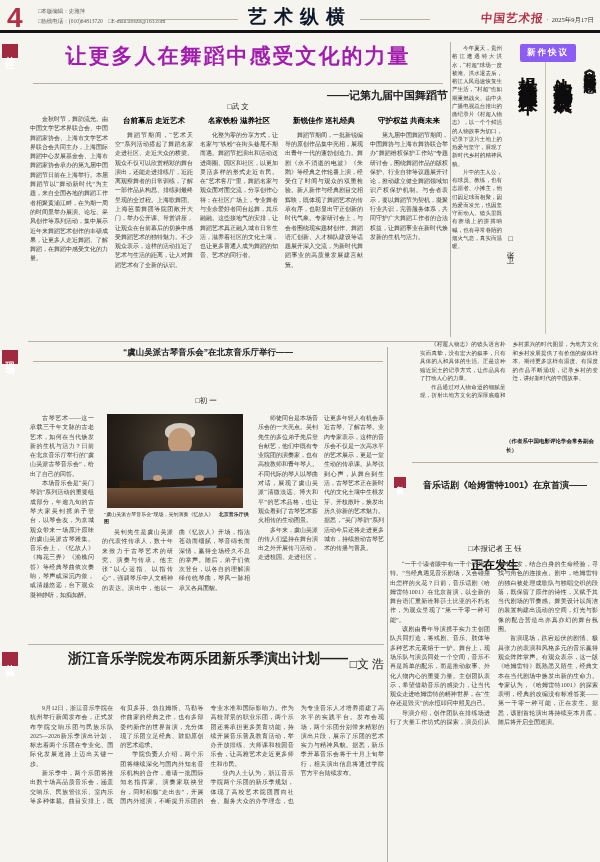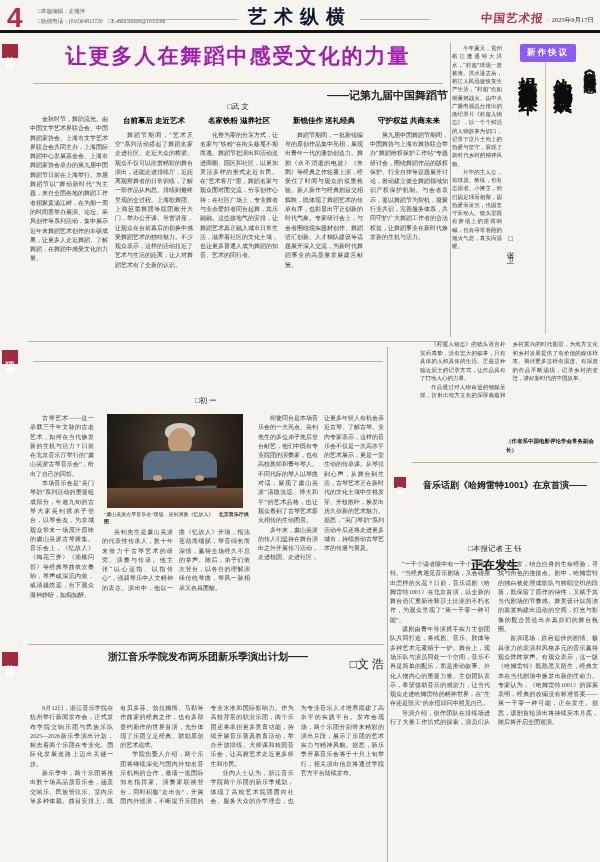--- a/index.html
+++ b/index.html
@@ -89,21 +89,21 @@
            font-family:"Liberation Sans",sans-serif;font-weight:bold;font-size:9px;}
   .ham-l1{position:absolute;left:392px;top:495px;width:206px;text-align:center;
            font-family:"Liberation Sans",sans-serif;font-weight:900;font-size:17px;color:#0d0d0d;}
   .ham-l2{position:absolute;left:392px;top:518px;width:206px;text-align:center;
            font-family:Liberation Mono, monospace;font-weight:900;font-size:12px;color:#0d0d0d;margin-top:39px;}
   .ham-by{position:absolute;left:392px;top:544px;width:206px;text-align:center;font-size:7.5px;}
   .ham-body{position:absolute;left:390px;top:560px;width:208px;height:302px;
            column-count:2;column-gap:8px;}
   
   .zj-kicker{position:absolute;left:33px;top:650px;width:350px;text-align:center;
-           font-family:"Liberation Sans",sans-serif;font-weight:bold;font-size:10px;}
+           font-family:"Liberation Sans",sans-serif;font-weight:bold;font-size:14px;}
   .zj-hl{position:absolute;left:28px;top:663px;width:356px;text-align:center;
            font-family:"Liberation Sans",sans-serif;font-weight:900;font-size:17px;
            letter-spacing:1px;color:#0d0d0d;}
   .zj-by{position:absolute;left:28px;top:656px;width:356px;text-align:right;font-size:12px;}
   .zj-body{position:absolute;left:30px;top:704px;width:354px;height:158px;
            column-count:4;column-gap:7px;}
 </style>
 </head>
 <body>
 
@@ -154,20 +154,21 @@
     <span class="vh-byline">□张 卫</span>
   </div>
   <div class="vil-bottom">
       <p>《村超人物志》的镜头语言朴实而真挚，没有宏大的叙事，只有具体的人和具体的生活。正是这种贴近泥土的记录方式，让作品具有了打动人心的力量。</p>
       <p>作品通过对人物命运的细腻呈现，折射出地方文化的深厚底蕴和乡村振兴的时代图景，为地方文化和乡村发展提供了有价值的媒体样本。期待更多这样有温度、有深度的作品不断涌现，记录乡村的变迁，讲好新时代的中国故事。</p>
     </div>
   <div class="vil-attr">（作者系中国电影评论学会常务副会长）</div>
 
   <div class="hrule" style="left:28px;top:341px;width:420px;"></div>
   <div class="vbadge" style="left:2px;top:350px;">现场</div>
+  <div class="gq-kicker">“虞山吴派古琴音乐会”在北京音乐厅举行——</div>
   <div class="hrule" style="left:33px;top:361px;width:350px;"></div>
   <div class="gq-by">□初 一</div>
   <div class="gq-body">
     <div class="gq-c1 bt">
         <p>古琴艺术——这一承载三千年文脉的古老艺术，如何在当代焕发新的生机与活力？日前在北京音乐厅举行的“虞山吴派古琴音乐会”，给出了自己的回答。</p>
         <p>本场音乐会是“吴门琴韵”系列活动的重要组成部分，年逾九旬的古琴大家吴钊携弟子登台，以琴会友，为京城观众带来一场原汁原味的虞山吴派古琴雅集。音乐会上，《忆故人》《梅花三弄》《渔樵问答》等经典琴曲依次奏响，琴声或深沉内敛，或清越悠远，台下观众凝神静听，如痴如醉。</p>
       </div>
     <div class="gq-mid">
       <div class="photo">
         <div class="ph-hair"></div>

